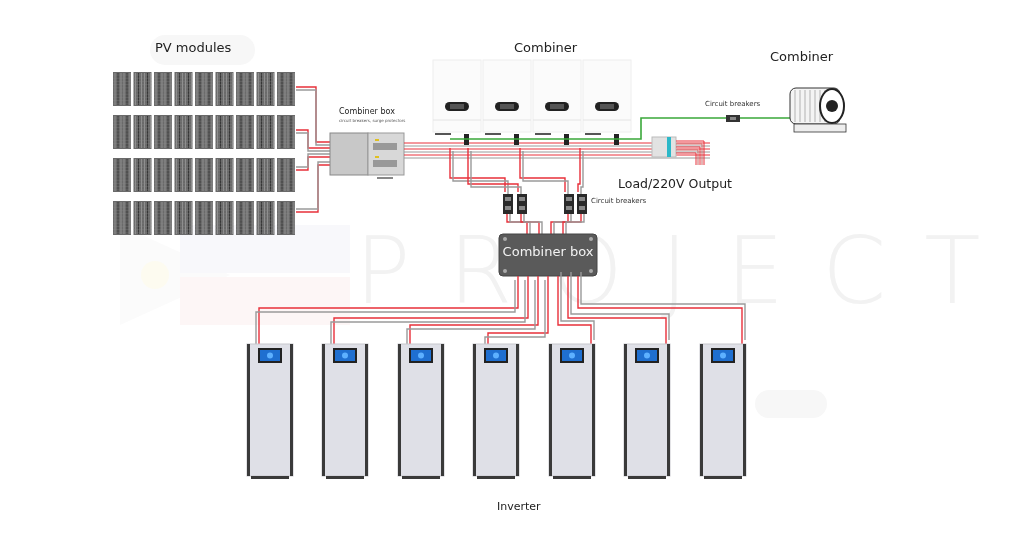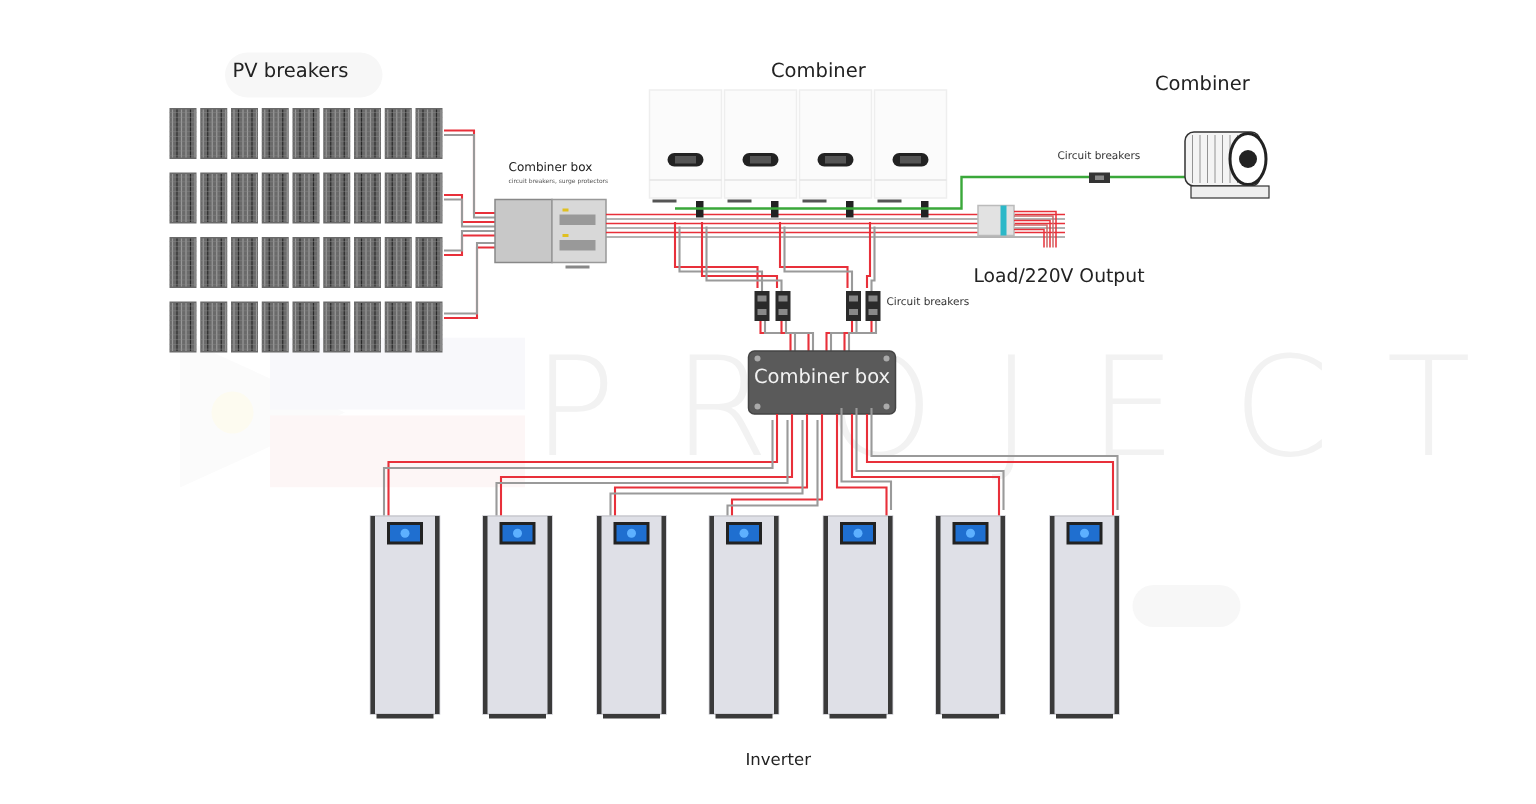--- a/index.html
+++ b/index.html
@@ -919,23 +919,23 @@
         <rect x="700" y="344" width="46" height="132" fill="#dfe0e7" stroke="#c8c8ce"></rect>
         <rect x="700" y="344" width="3" height="132" fill="#3a3a3a"></rect>
         <rect x="743" y="344" width="3" height="132" fill="#3a3a3a"></rect>
         <rect x="704" y="476" width="38" height="3" fill="#3a3a3a"></rect>
         <rect x="711" y="348" width="24" height="15" fill="#222"></rect>
         <rect x="713" y="350" width="20" height="11" fill="#1f6fd0"></rect>
         <circle cx="723" cy="355.5" r="3" fill="#5db0ff"></circle>
       </g>
     </svg>
 
-  <div class="lbl lbl-big" style="left:155px;top:40px;">PV breakers</div>
+  <div class="lbl lbl-big" style="left:155px;top:40px;">PV modules</div>
   <div class="lbl lbl-big" style="left:514px;top:40px;">Combiner</div>
   <div class="lbl lbl-big" style="left:770px;top:49px;">Combiner</div>
   <div class="lbl" style="left:339px;top:107px;font-size:8px;">Combiner box</div>
   <div class="lbl lbl-tiny" style="left:339px;top:118px;">circuit breakers, surge protectors</div>
   <div class="lbl lbl-small" style="left:705px;top:100px;font-size:7px;">Circuit breakers</div>
-  <div class="lbl" style="left:649px;top:176px;font-size:12.5px;">Load/220V Output</div>
+  <div class="lbl" style="left:618px;top:176px;font-size:12.5px;">Load/220V Output</div>
   <div class="lbl lbl-small" style="left:591px;top:197px;font-size:7px;">Circuit breakers</div>
   <div class="cbox-text">Combiner box</div>
   <div class="lbl" style="left:497px;top:500px;font-size:11px;">Inverter</div>
 </div>
 
 </body></html>

